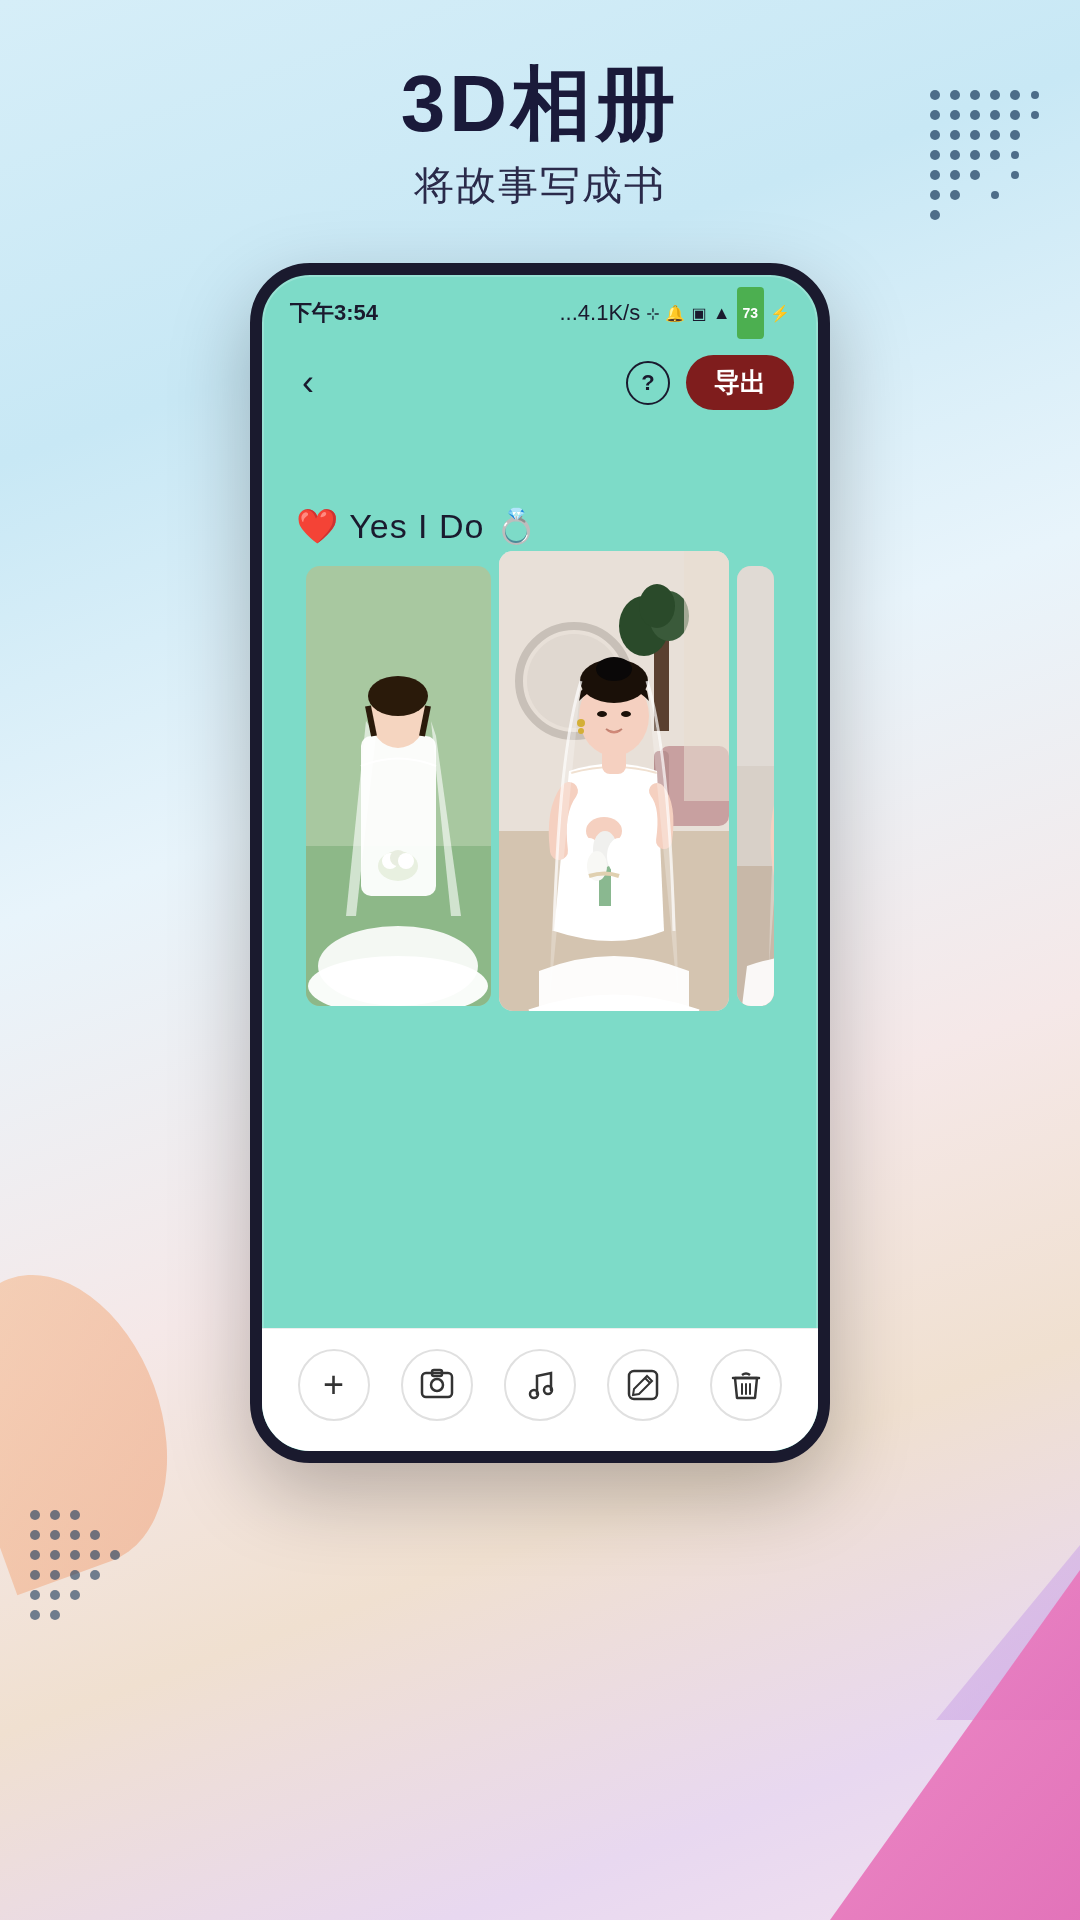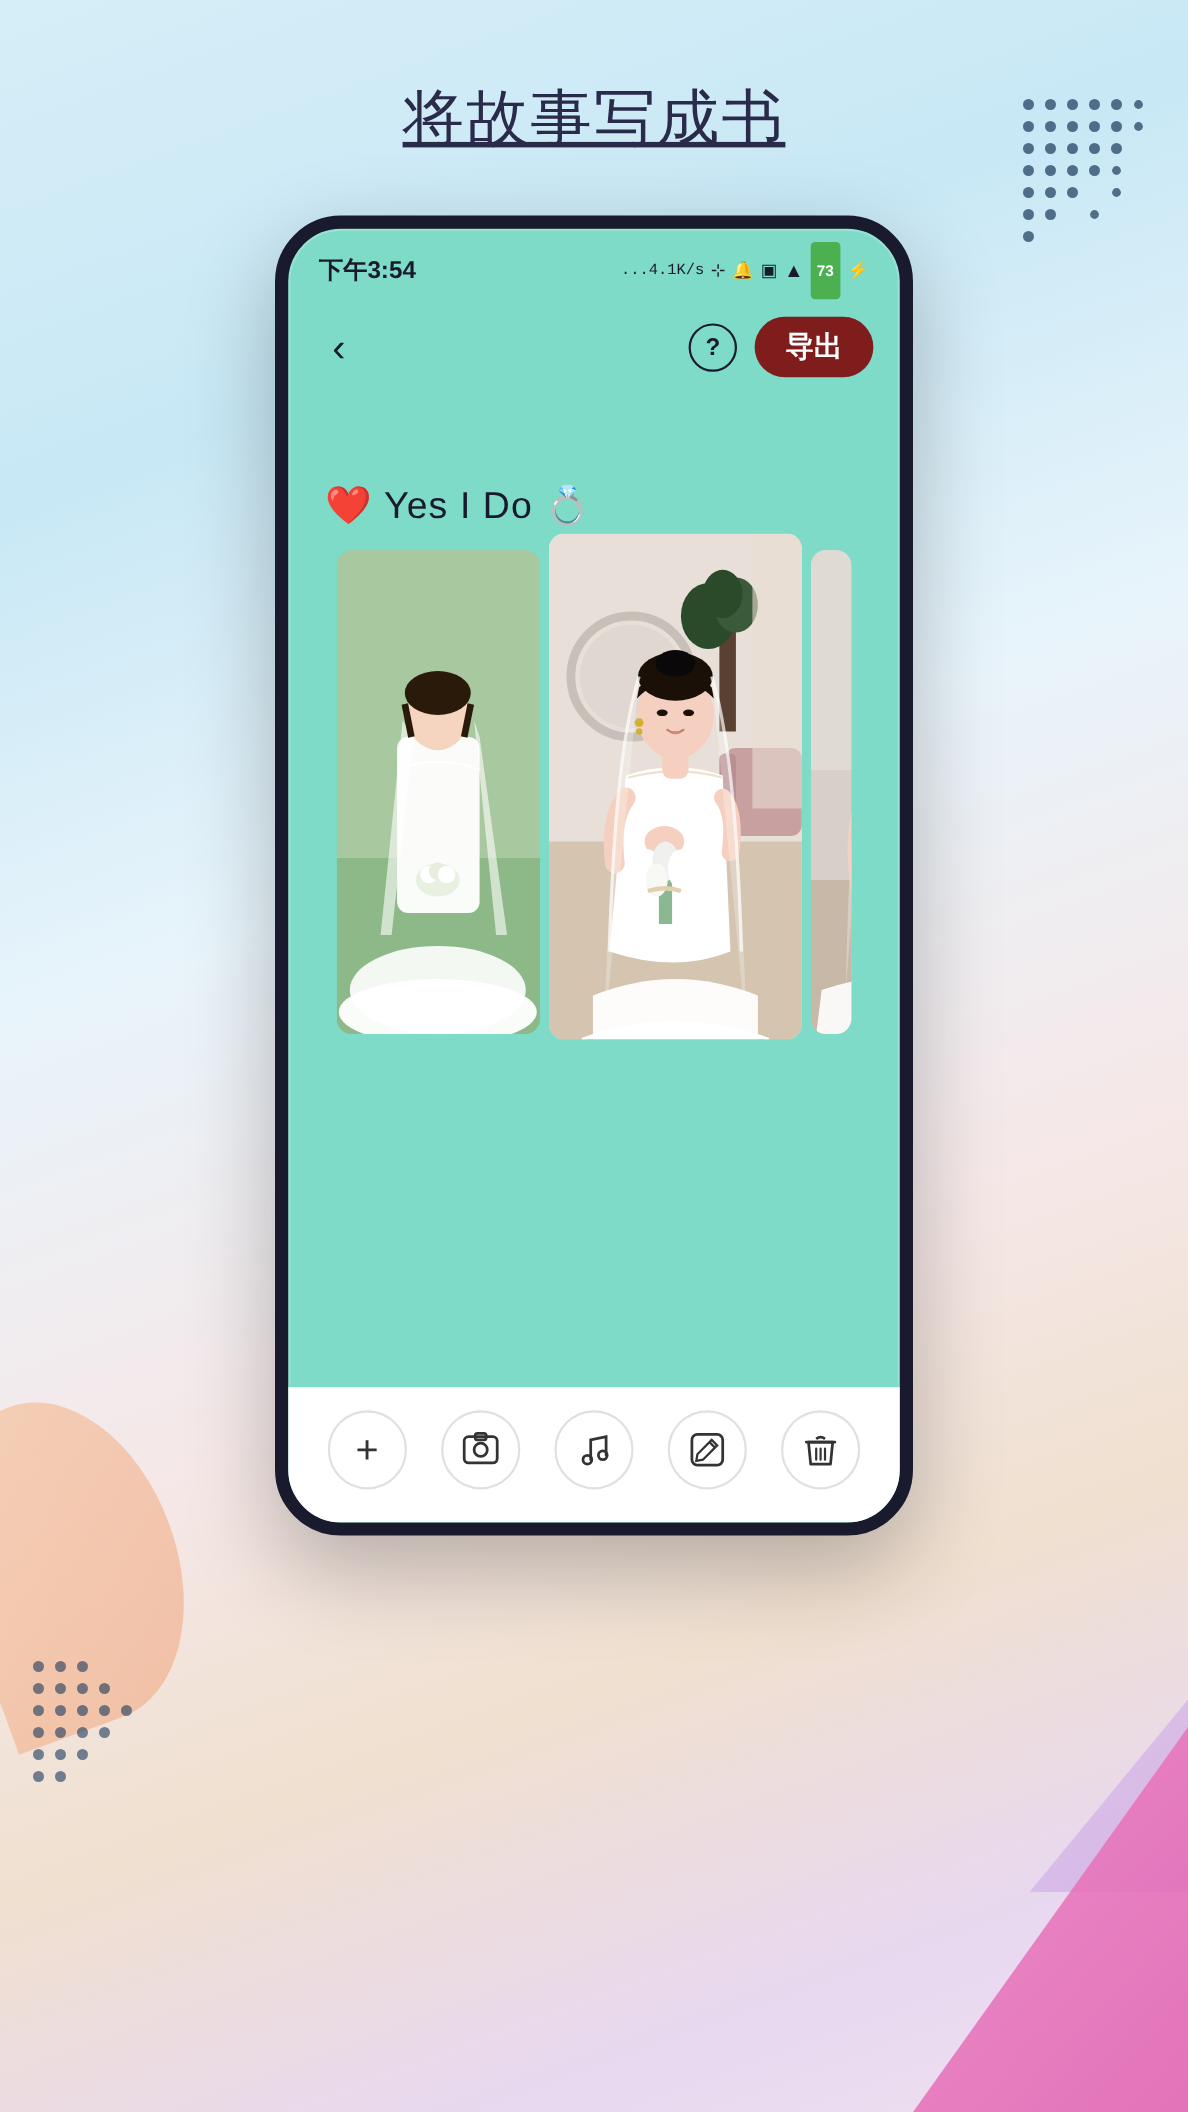--- a/index.html
+++ b/index.html
@@ -59,26 +59,25 @@
 
     .app-title {
       font-size: 80px;
       font-weight: 900;
       color: #1a1a3a;
       letter-spacing: 4px;
       line-height: 1.1;
     }
 
     .app-subtitle {
-      font-size: 56px;
+      font-size: 40px;
       font-weight: 400;
       color: #2a2a4a;
       margin-top: 10px;
       letter-spacing: 2px;
-      text-decoration: underline;
     }
 
     
     .phone-container {
       position: relative;
       z-index: 10;
       display: flex;
       justify-content: center;
       margin-top: 20px;
     }
@@ -324,32 +323,33 @@
       <circle cx="75" cy="75" r="5"></circle>
     <circle cx="15" cy="95" r="5"></circle>
       <circle cx="35" cy="95" r="5"></circle>
       <circle cx="55" cy="95" r="5"></circle>
     <circle cx="15" cy="115" r="5"></circle>
       <circle cx="35" cy="115" r="5"></circle>
   </g>
 </svg>
 
 <div class="header">
+  <div class="app-title">3D相册</div>
   <div class="app-subtitle">将故事写成书</div>
 </div>
 
 <div class="phone-container">
   <div class="phone-mockup">
 
     <div class="phone-screen-inner">
 
       <div class="status-bar">
         <span class="status-time">下午3:54</span>
         <div class="status-icons">
-          <span style="font-size:14px;font-family:Liberation Mono, monospace;">...4.1K/s</span>
+          <span style="font-size:22px;">...4.1K/s</span>
           <span style="font-size:16px;">⊹</span>
           <span style="font-size:16px;">🔔</span>
           <span style="font-size:16px;">▣</span>
           <span style="font-size:18px;">▲</span>
           <span class="battery-icon">
               <span>73</span>
             </span>
           <span style="font-size:16px;">⚡</span>
         </div>
       </div>

